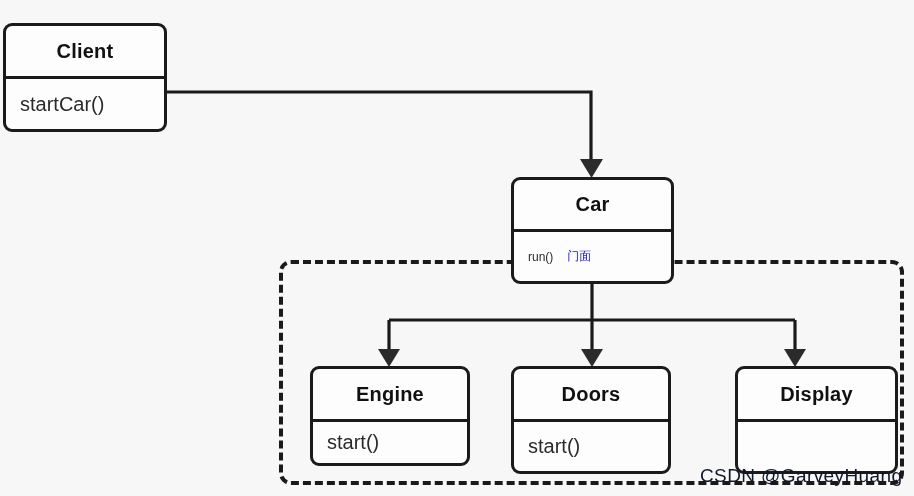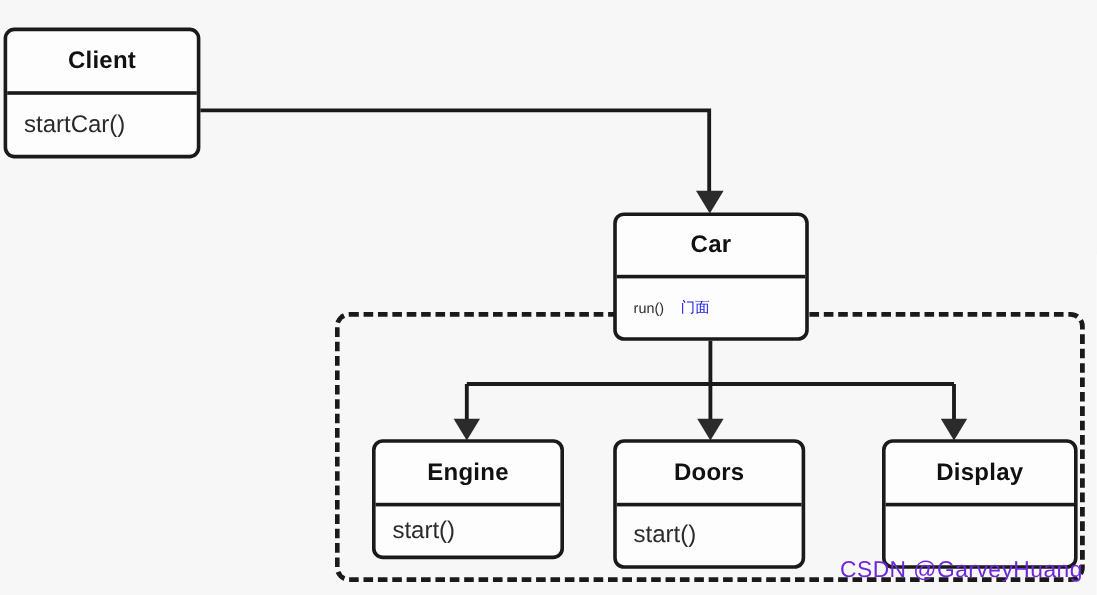--- a/index.html
+++ b/index.html
@@ -96,21 +96,21 @@
     z-index: 3;
     pointer-events: none;
   }
 
   
   #watermark {
     position: absolute;
     left: 700px;
     top: 465px;
     font-size: 19px;
-    color: #6d28d9;
+    color: #0f172a;
     letter-spacing: 0.4px;
     z-index: 6;
     white-space: nowrap;
   }
 </style>
 </head>
 <body>
 
 <div id="canvas">
 

